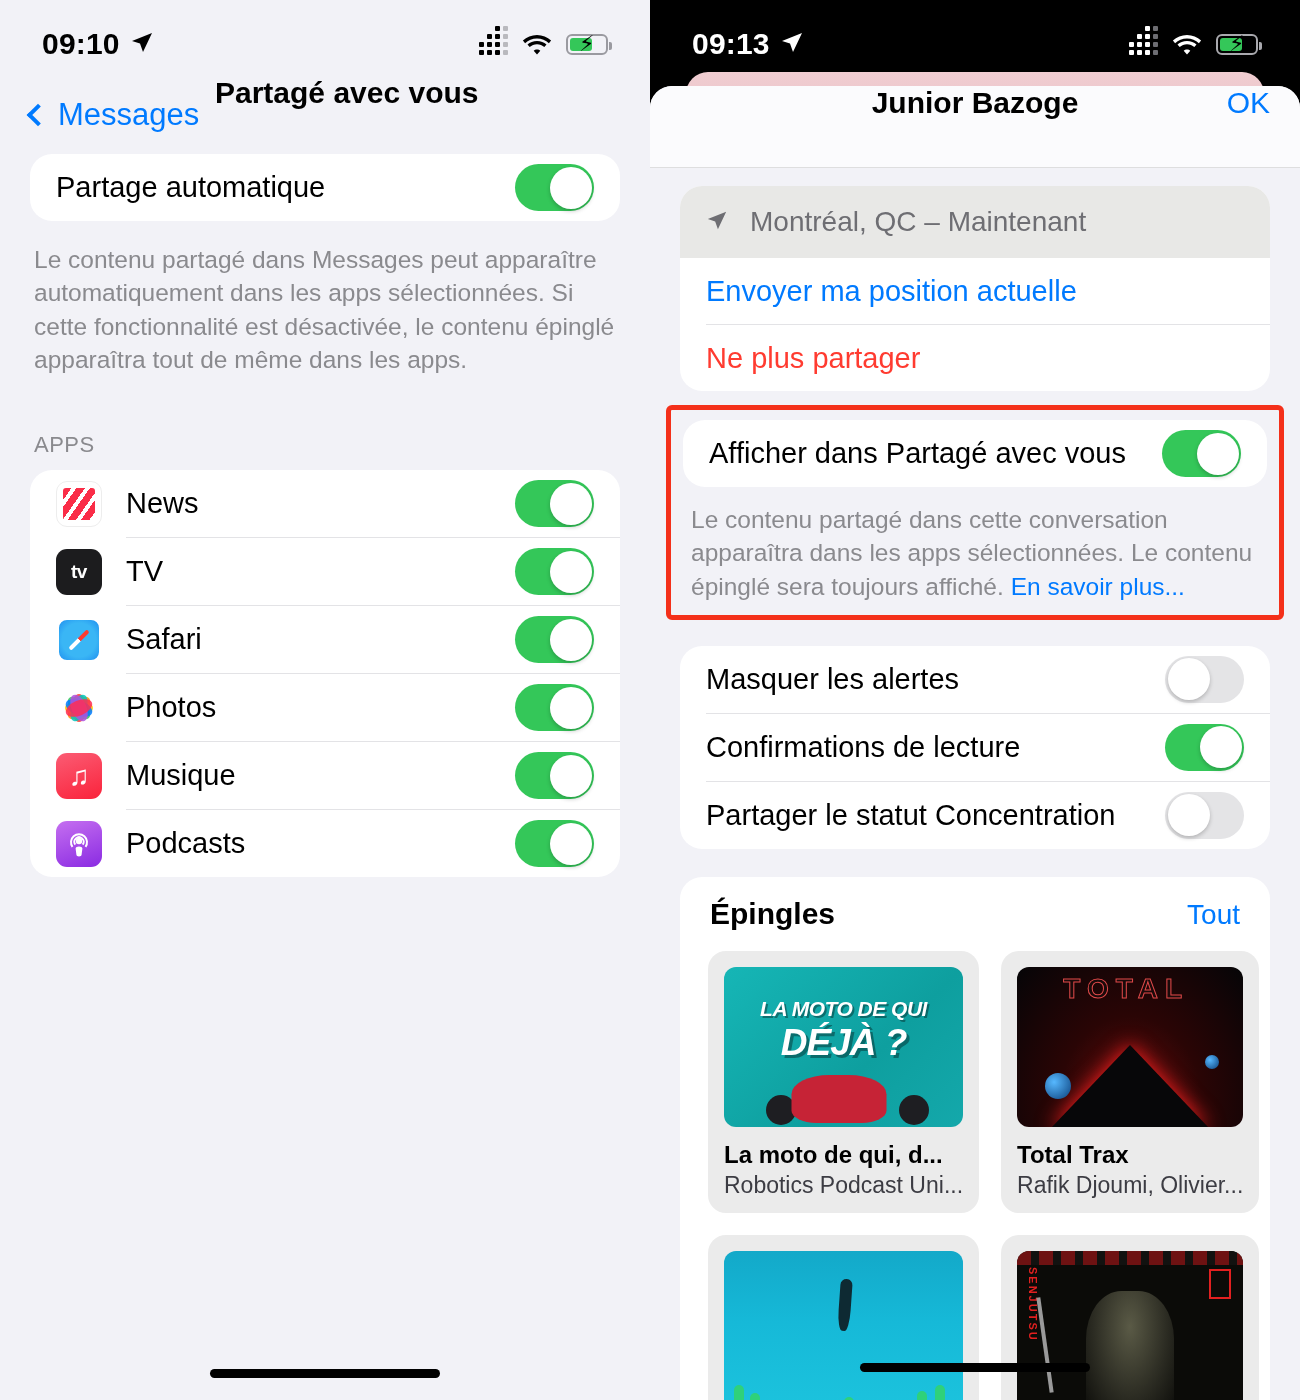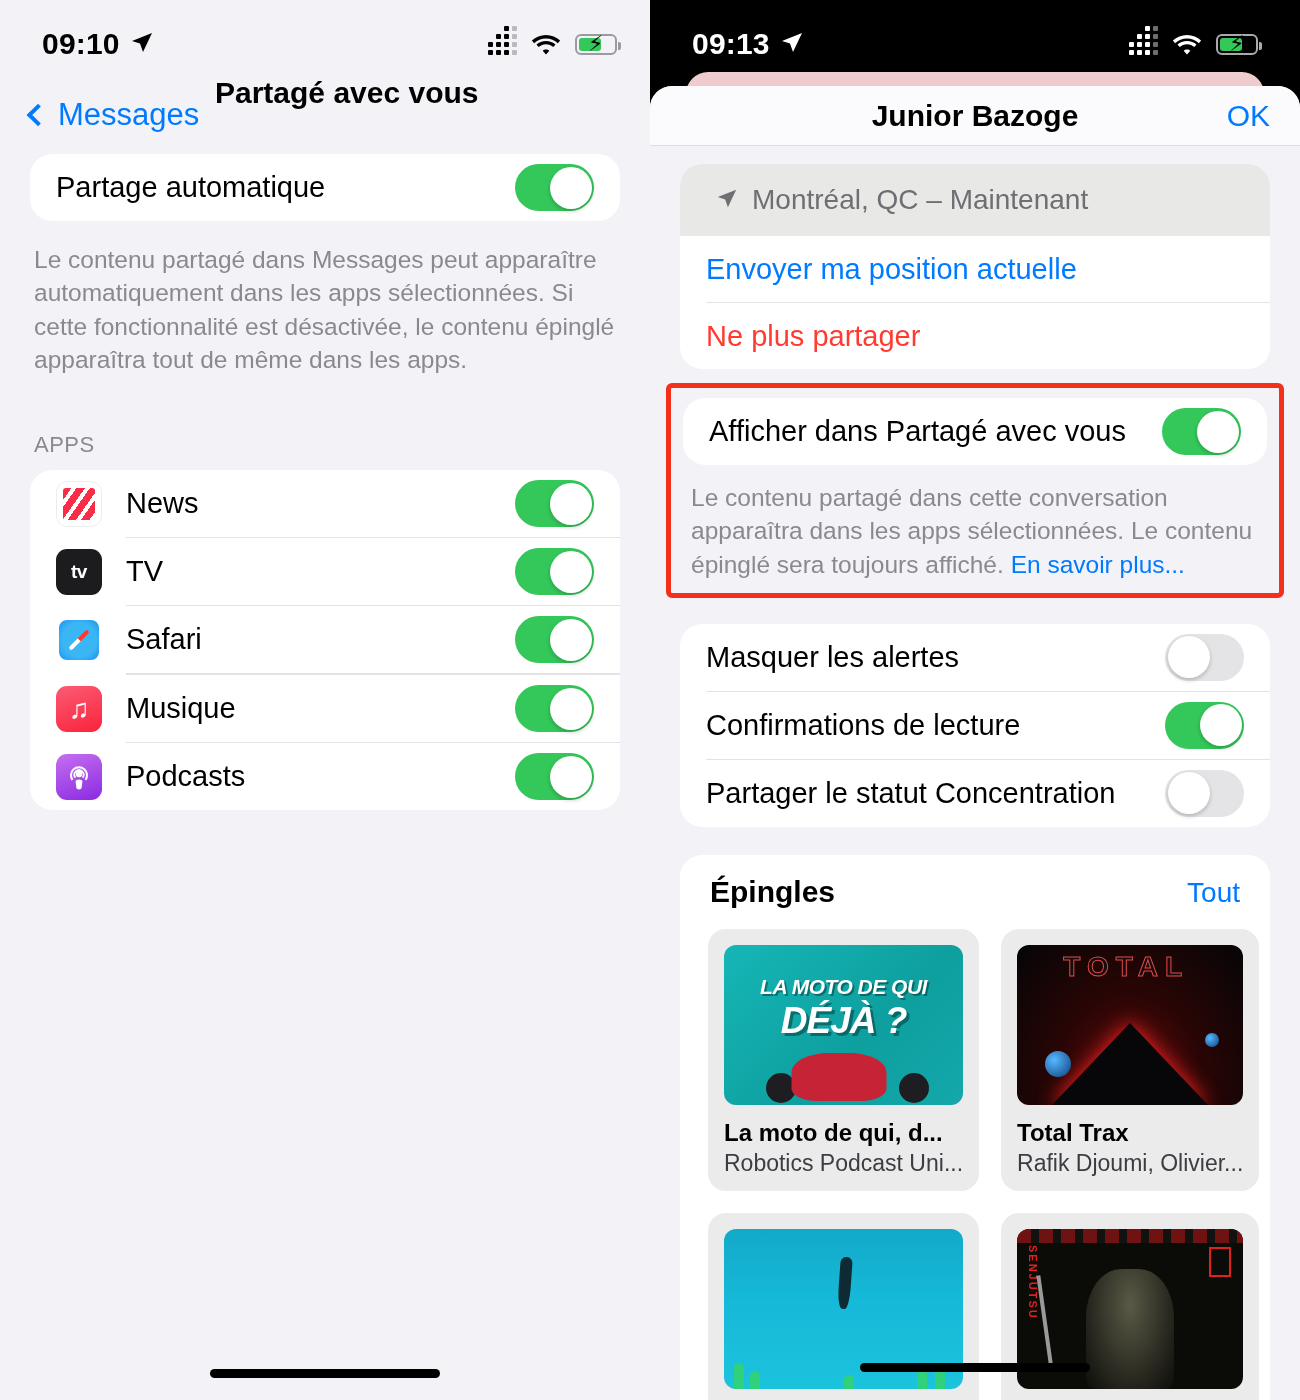--- a/index.html
+++ b/index.html
@@ -15,21 +15,21 @@
   .left {
     width: 650px; height: 1400px;
     background: #f2f2f7;
     position: relative;
     overflow: hidden;
   }
   .statusbar {
     height: 76px;
     display: flex; align-items: center;
     justify-content: space-between;
-    padding: 12px 33px 0 42px;
+    padding: 12px 42px 0 42px;
   }
   .sb-time {
     font-size: 30px; font-weight: bold;
     letter-spacing: 0.2px;
     display: flex; align-items: center; gap: 10px;
   }
   .sb-right { display: flex; align-items: center; gap: 14px; }
 
   .loc-arrow { display:inline-block; }
 
@@ -164,33 +164,33 @@
   .behind-card {
     position:absolute; top: 72px; left: 36px; right: 36px; height: 90px;
     background: linear-gradient(180deg,#f0cdd1,#e6bcc2);
     border-radius: 22px 22px 0 0;
   }
   .sheet {
     position:absolute; top: 86px; left:0; right:0; bottom:0;
     background:#f2f2f7; border-radius: 22px 22px 0 0; overflow:hidden;
   }
   .sheet-hdr {
-    height: 60px; background:#fbfbfd;
-    display:flex; align-items:center; justify-content:center;
+    height: 82px; background:#fbfbfd;
+    display:flex; align-items:flex-start; justify-content:center;
     position:relative; border-bottom:1px solid #dededf;
   }
   .sheet-title { font-size: 30px; font-weight:bold; color:#000; }
   .sheet-ok {
     position:absolute; right: 30px; font-size:30px; color:#007aff; cursor:pointer;
   }
 
   .r-card { margin: 0 30px; background:#fff; border-radius: 22px; overflow:hidden; }
   .loc-row {
-    display:flex; align-items:center; gap: 14px;
-    height: 72px; padding: 0 36px;
+    display:flex; align-items:center; gap: 22px;
+    height: 72px; padding: 0 26px;
     background:#e8e8e6; color:#6e6e73; font-size: 28px;
   }
   .link-row { height: 66px; display:flex; align-items:center; padding:0 26px;
               font-size: 29px; cursor:pointer; }
   .link-blue { color:#007aff; }
   .link-red { color:#ff3b30; }
 
   .highlight-box {
     margin: 14px 16px 0 16px;
     border: 5px solid #f4301a; border-radius: 6px;
@@ -385,20 +385,36 @@
         <span class="app-icon ic-safari">
             <i class="needle"></i>
           </span>
         <span class="app-name">Safari</span>
         <span class="toggle">
             <i class="knob"></i>
           </span>
       </div>
       <div class="divider"></div>
 
+      <div class="app-row">
+        <span class="app-icon ic-photos">
+          <i class="pet" style="background:#ff3b30;transform:translate(-50%,-50%) rotate(0deg);margin:0;left:50%;top:50%;"></i>
+          <i class="pet" style="background:#ff9500;transform:translate(-50%,-50%) rotate(45deg);margin:0;left:50%;top:50%;"></i>
+          <i class="pet" style="background:#ffcc00;transform:translate(-50%,-50%) rotate(90deg);margin:0;left:50%;top:50%;"></i>
+          <i class="pet" style="background:#34c759;transform:translate(-50%,-50%) rotate(135deg);margin:0;left:50%;top:50%;"></i>
+          <i class="pet" style="background:#00c7be;transform:translate(-50%,-50%) rotate(22deg);margin:0;left:50%;top:50%;"></i>
+          <i class="pet" style="background:#007aff;transform:translate(-50%,-50%) rotate(112deg);margin:0;left:50%;top:50%;"></i>
+          <i class="pet" style="background:#af52de;transform:translate(-50%,-50%) rotate(157deg);margin:0;left:50%;top:50%;"></i>
+          <i class="pet" style="background:#ff2d55;transform:translate(-50%,-50%) rotate(67deg);margin:0;left:50%;top:50%;"></i>
+        </span>
+        <span class="app-name">Photos</span>
+        <span class="toggle">
+            <i class="knob"></i>
+          </span>
+      </div>
       <div class="divider"></div>
 
       <div class="app-row">
         <span class="app-icon ic-music">♫</span>
         <span class="app-name">Musique</span>
         <span class="toggle">
             <i class="knob"></i>
           </span>
       </div>
       <div class="divider"></div>

